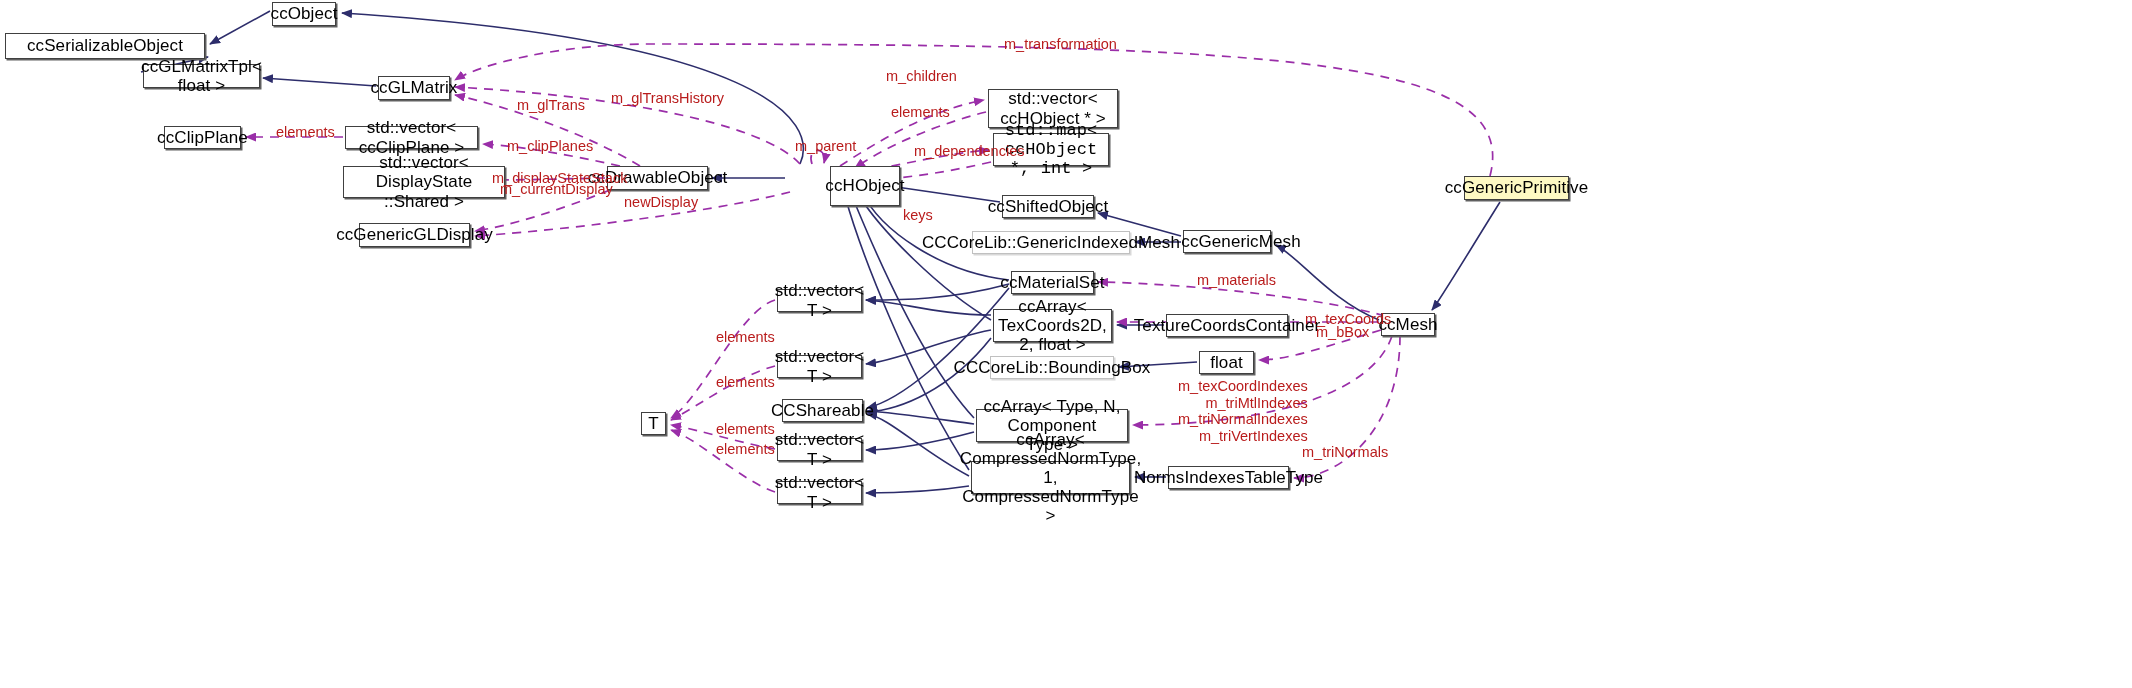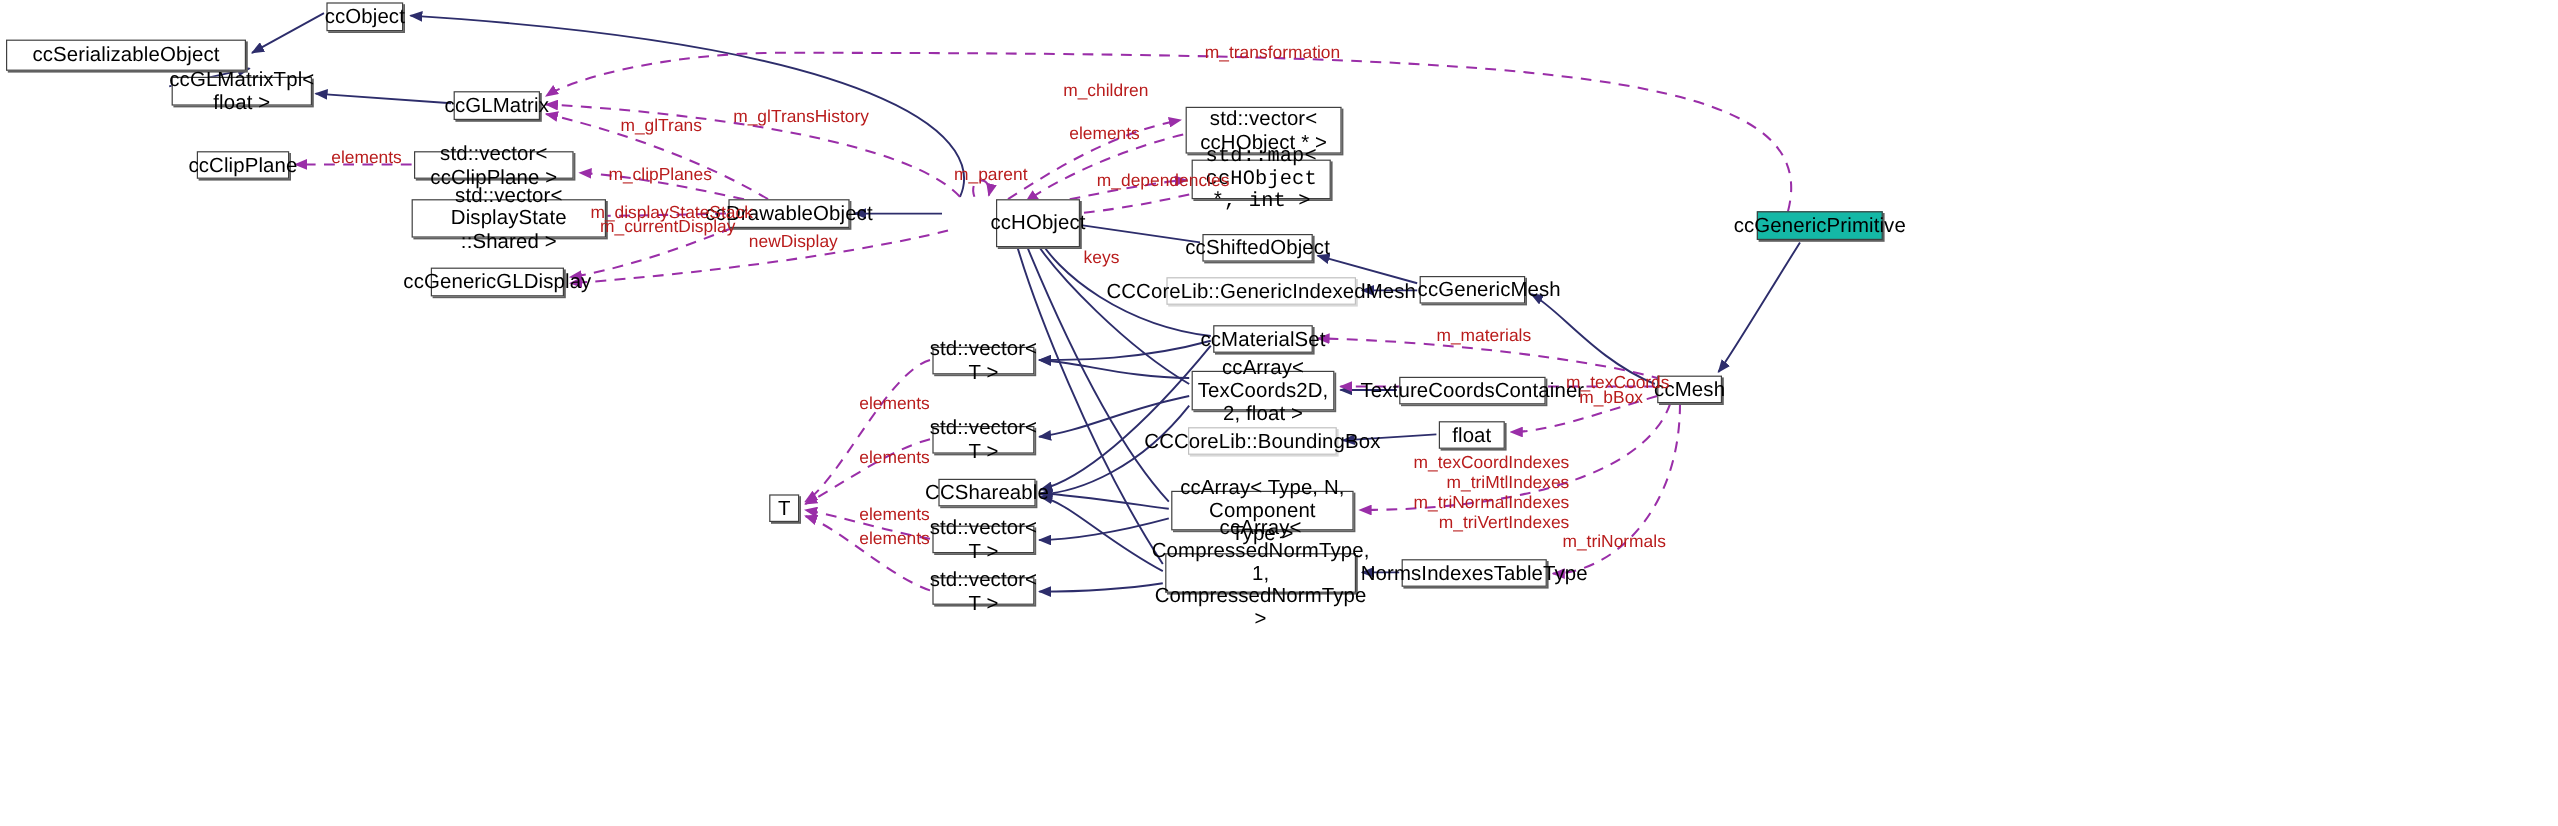--- a/index.html
+++ b/index.html
@@ -37,21 +37,21 @@
     letter-spacing: 0.1px;
     white-space: pre-line;
     box-shadow: 1.5px 1.5px 0 0 #606060;
     z-index: 5;
   }
   .node.light {
     border: 1px solid #c0c0c0;
     box-shadow: 1.5px 1.5px 0 0 #d8d8d8;
   }
   .node.highlight {
-    background: #14b8a6;
+    background: #fef9c3;
     border: 1px solid #404040;
   }
   .edge-label {
     position: absolute;
     font-size: 14.5px;
     color: #b91c1c;
     white-space: pre-line;
     text-align: right;
     line-height: 1.15;
     z-index: 6;

